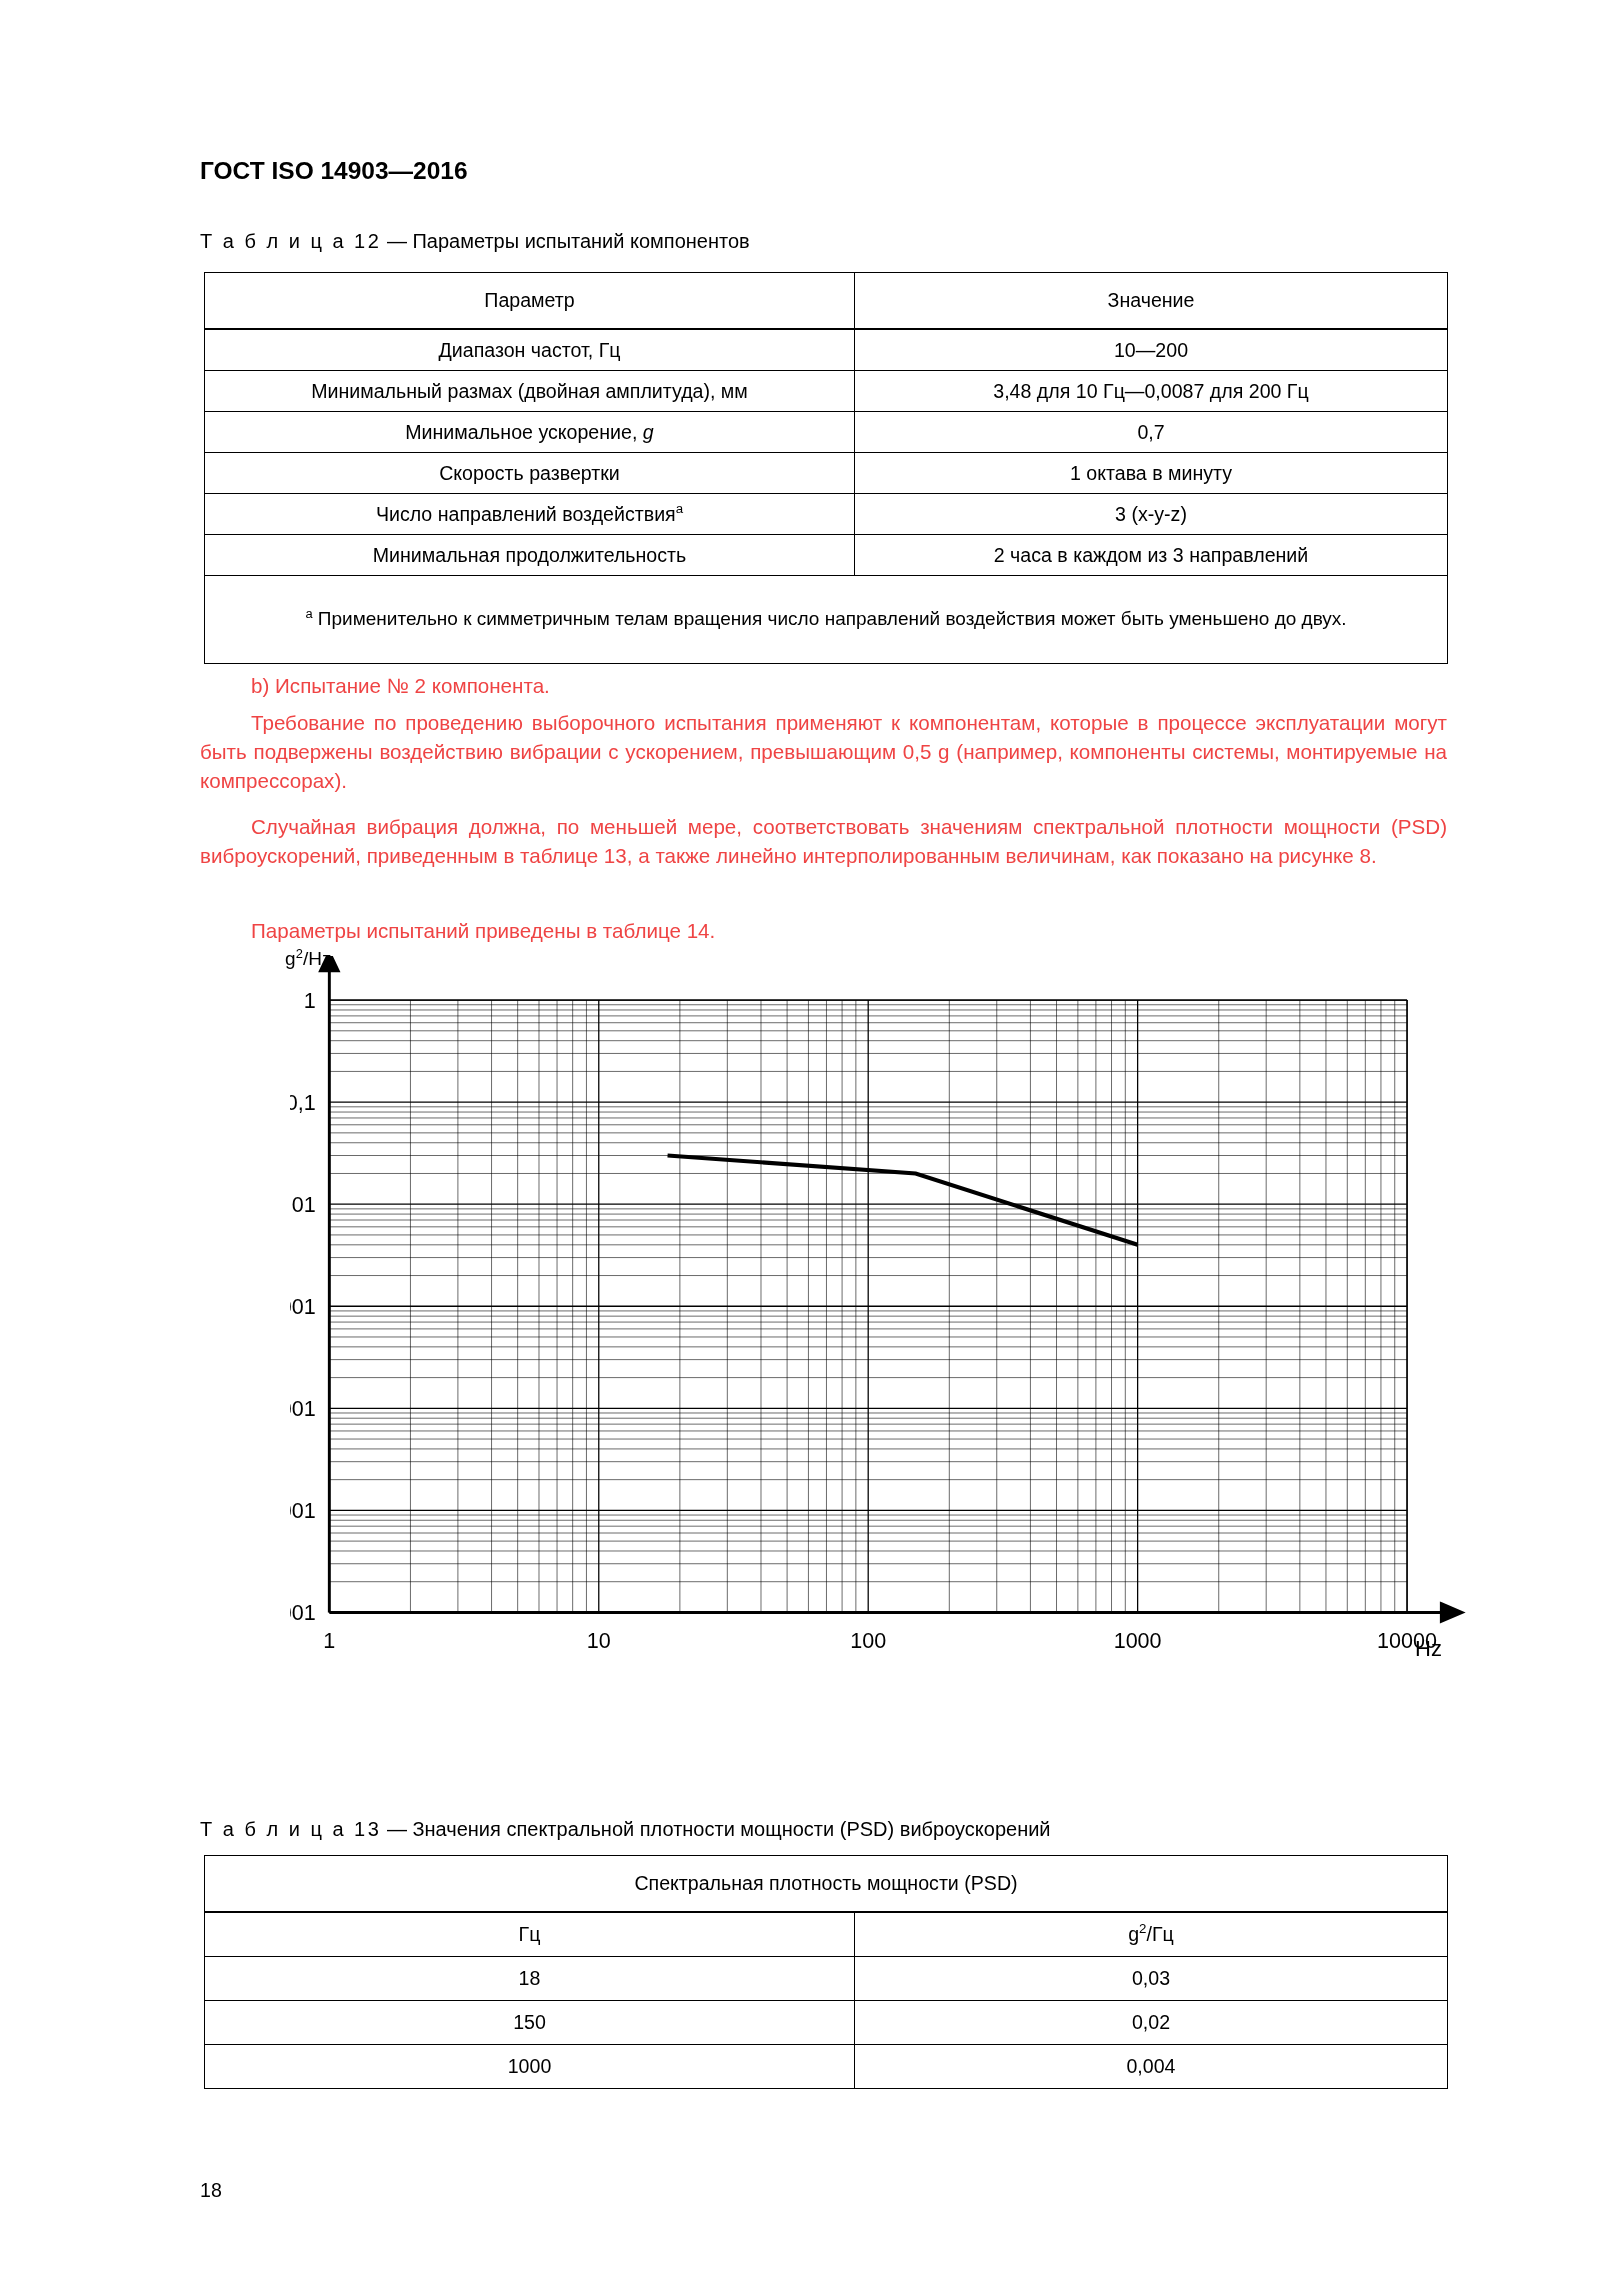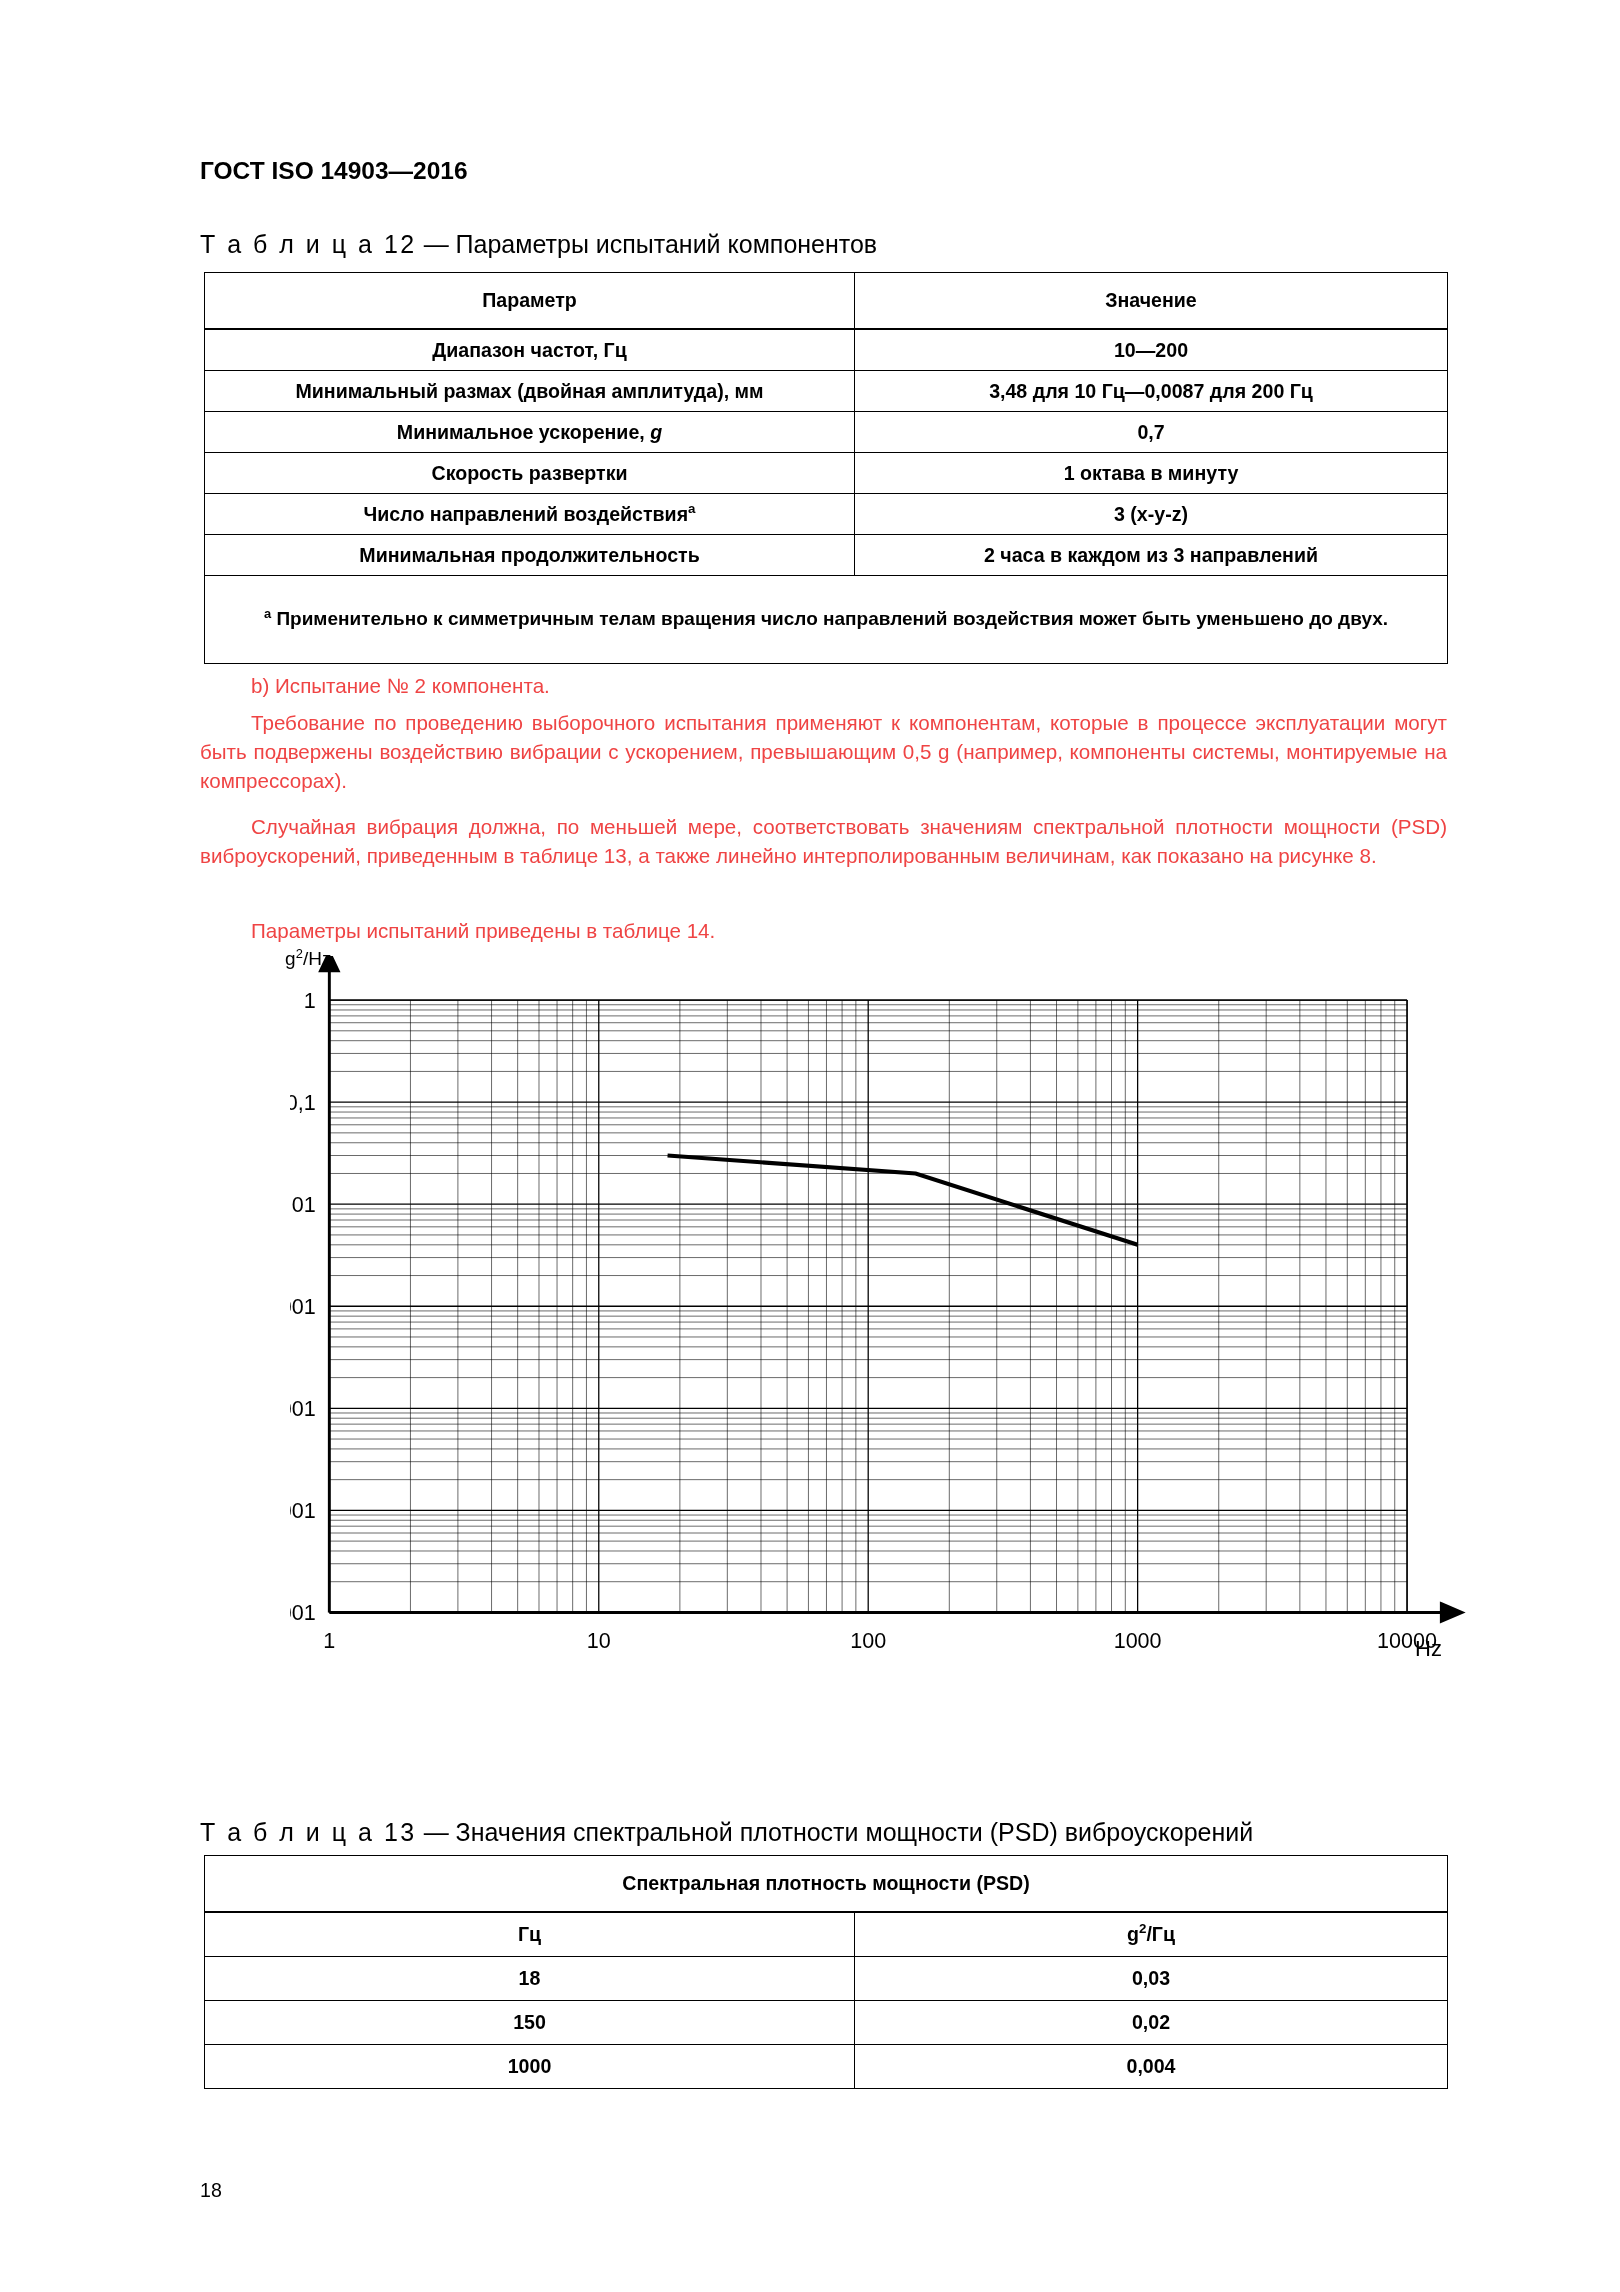--- a/index.html
+++ b/index.html
@@ -25,40 +25,40 @@
   .header-title {
     position: absolute;
     left: 184px;
     top: 157px;
     font-size: 24.5px;
     font-weight: bold;
     letter-spacing: 0px;
   }
   .table-caption {
     position: absolute;
-    font-size: 25px;
+    font-size: 20px;
     white-space: nowrap;
   }
   .caption-spaced {
     letter-spacing: 2.5px;
   }
   #cap-t12 { left: 184px; top: 230px; }
   #cap-t13 { left: 184px; top: 1818px; }
 
   table.doc-table {
     position: absolute;
     border-collapse: collapse;
     table-layout: fixed;
     font-size: 19.6px;
   }
   table.doc-table td, table.doc-table th {
     border: 1.4px solid #000;
     text-align: center;
     vertical-align: middle;
-    font-weight: bold;
+    font-weight: normal;
     padding: 0;
   }
   
   #table12 {
     left: 188px;
     top: 272px;
     width: 1243px;
   }
   #table12 col.c1 { width: 650px; }
   #table12 col.c2 { width: 593px; }

